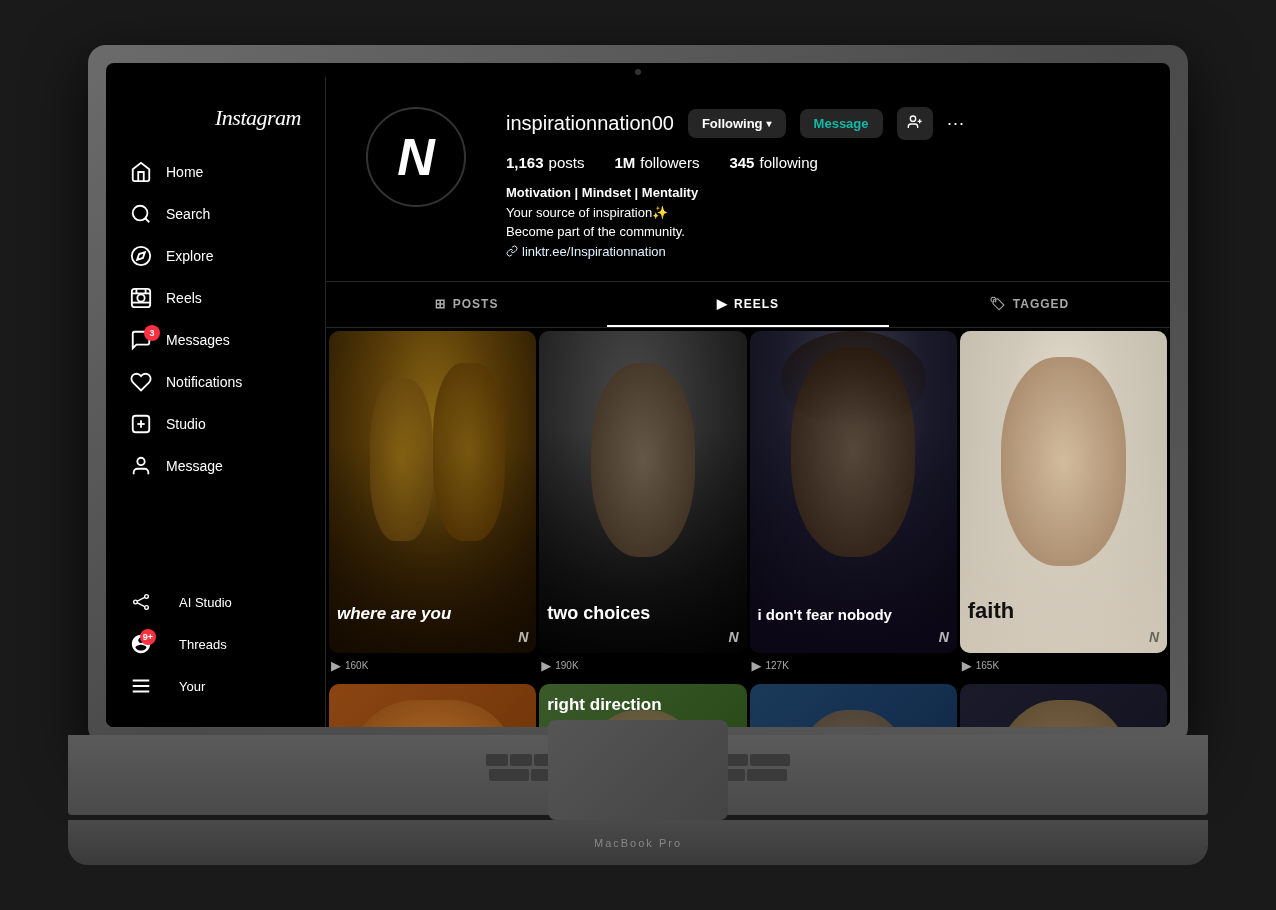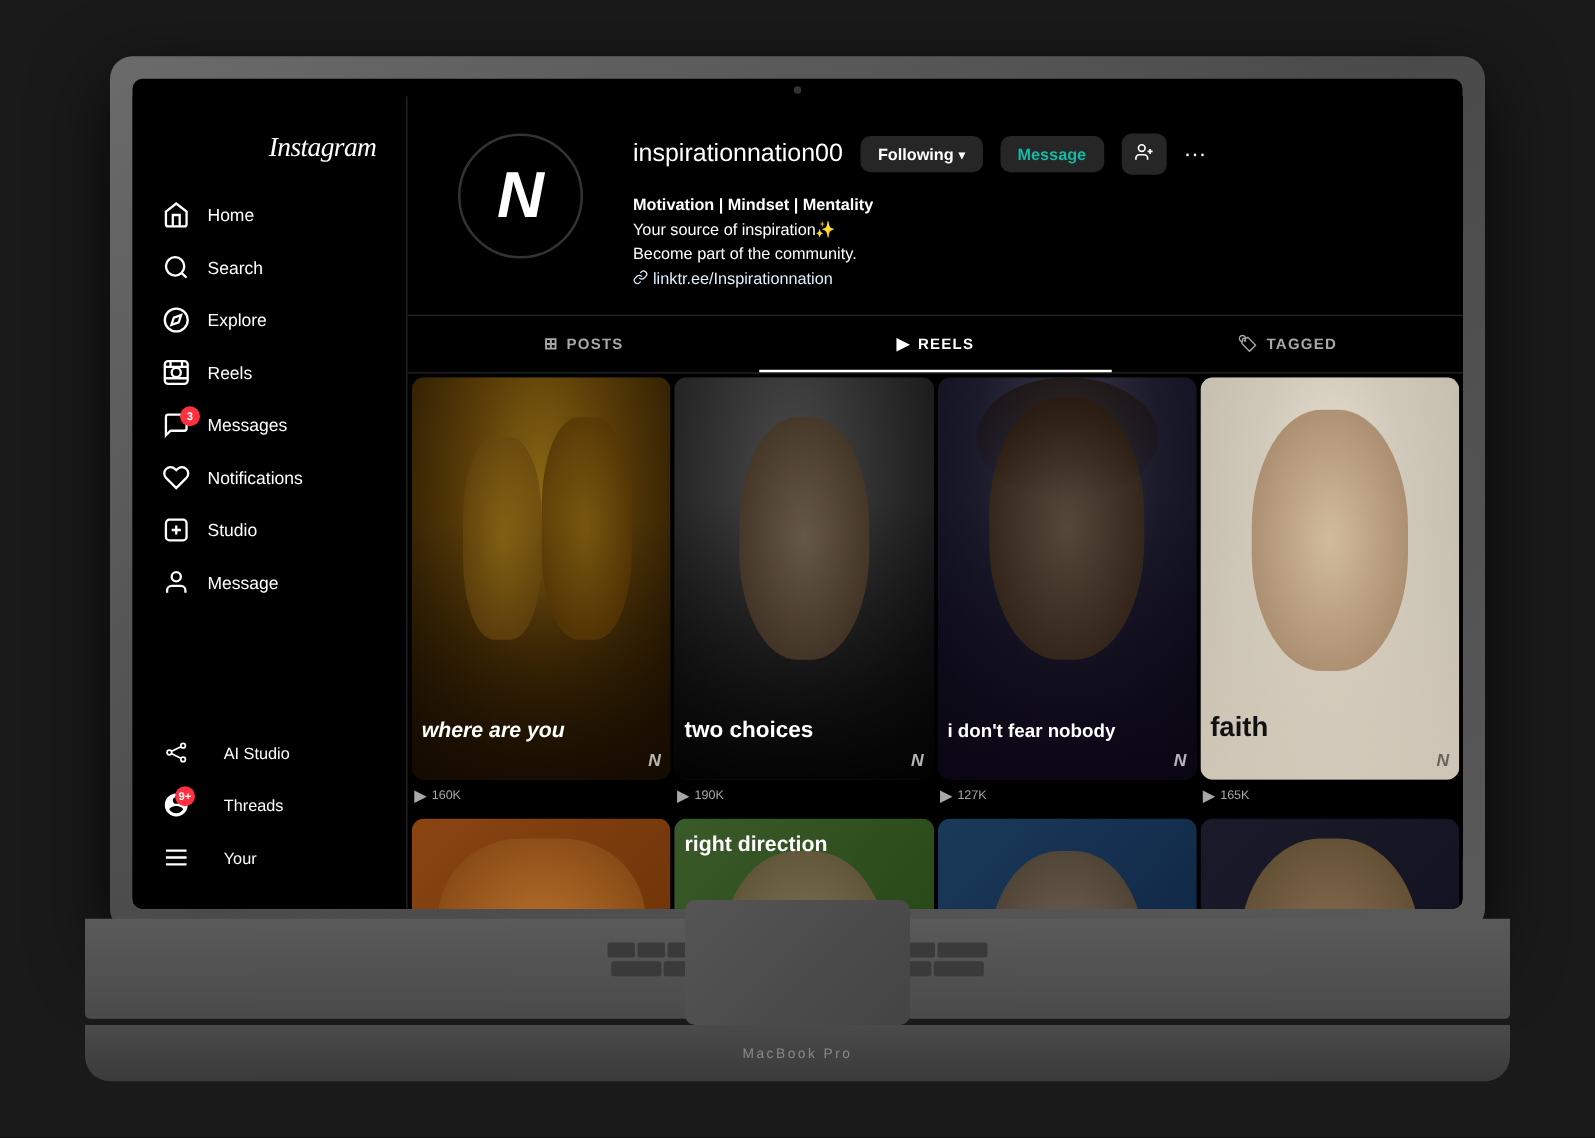--- a/index.html
+++ b/index.html
@@ -601,20 +601,34 @@
                   <svg width="16" height="16" viewBox="0 0 24 24" fill="none" stroke="#fff" stroke-width="2">
                     <path d="M16 21v-2a4 4 0 0 0-4-4H6a4 4 0 0 0-4 4v2"></path>
                     <circle cx="9" cy="7" r="4"></circle>
                     <line x1="19" y1="8" x2="19" y2="14"></line>
                     <line x1="22" y1="11" x2="16" y2="11"></line>
                   </svg>
                 </button>
                 <button class="btn-more">···</button>
               </div>
 
+              <div class="profile-stats">
+                <div class="stat">
+                  <span class="stat-number">1,163</span>
+                  <span class="stat-label">posts</span>
+                </div>
+                <div class="stat">
+                  <span class="stat-number">1M</span>
+                  <span class="stat-label">followers</span>
+                </div>
+                <div class="stat">
+                  <span class="stat-number">345</span>
+                  <span class="stat-label">following</span>
+                </div>
+              </div>
 
               <div class="profile-bio">
                 <div class="bio-bold">Motivation | Mindset | Mentality</div>
                 <div>Your source of inspiration✨</div>
                 <div>Become part of the community.</div>
                 <a class="profile-link" href="#">
                   <svg width="12" height="12" viewBox="0 0 24 24" fill="none" stroke="#e0f0ff" stroke-width="2">
                     <path d="M10 13a5 5 0 0 0 7.54.54l3-3a5 5 0 0 0-7.07-7.07l-1.72 1.71"></path>
                     <path d="M14 11a5 5 0 0 0-7.54-.54l-3 3a5 5 0 0 0 7.07 7.07l1.71-1.71"></path>
                   </svg>

